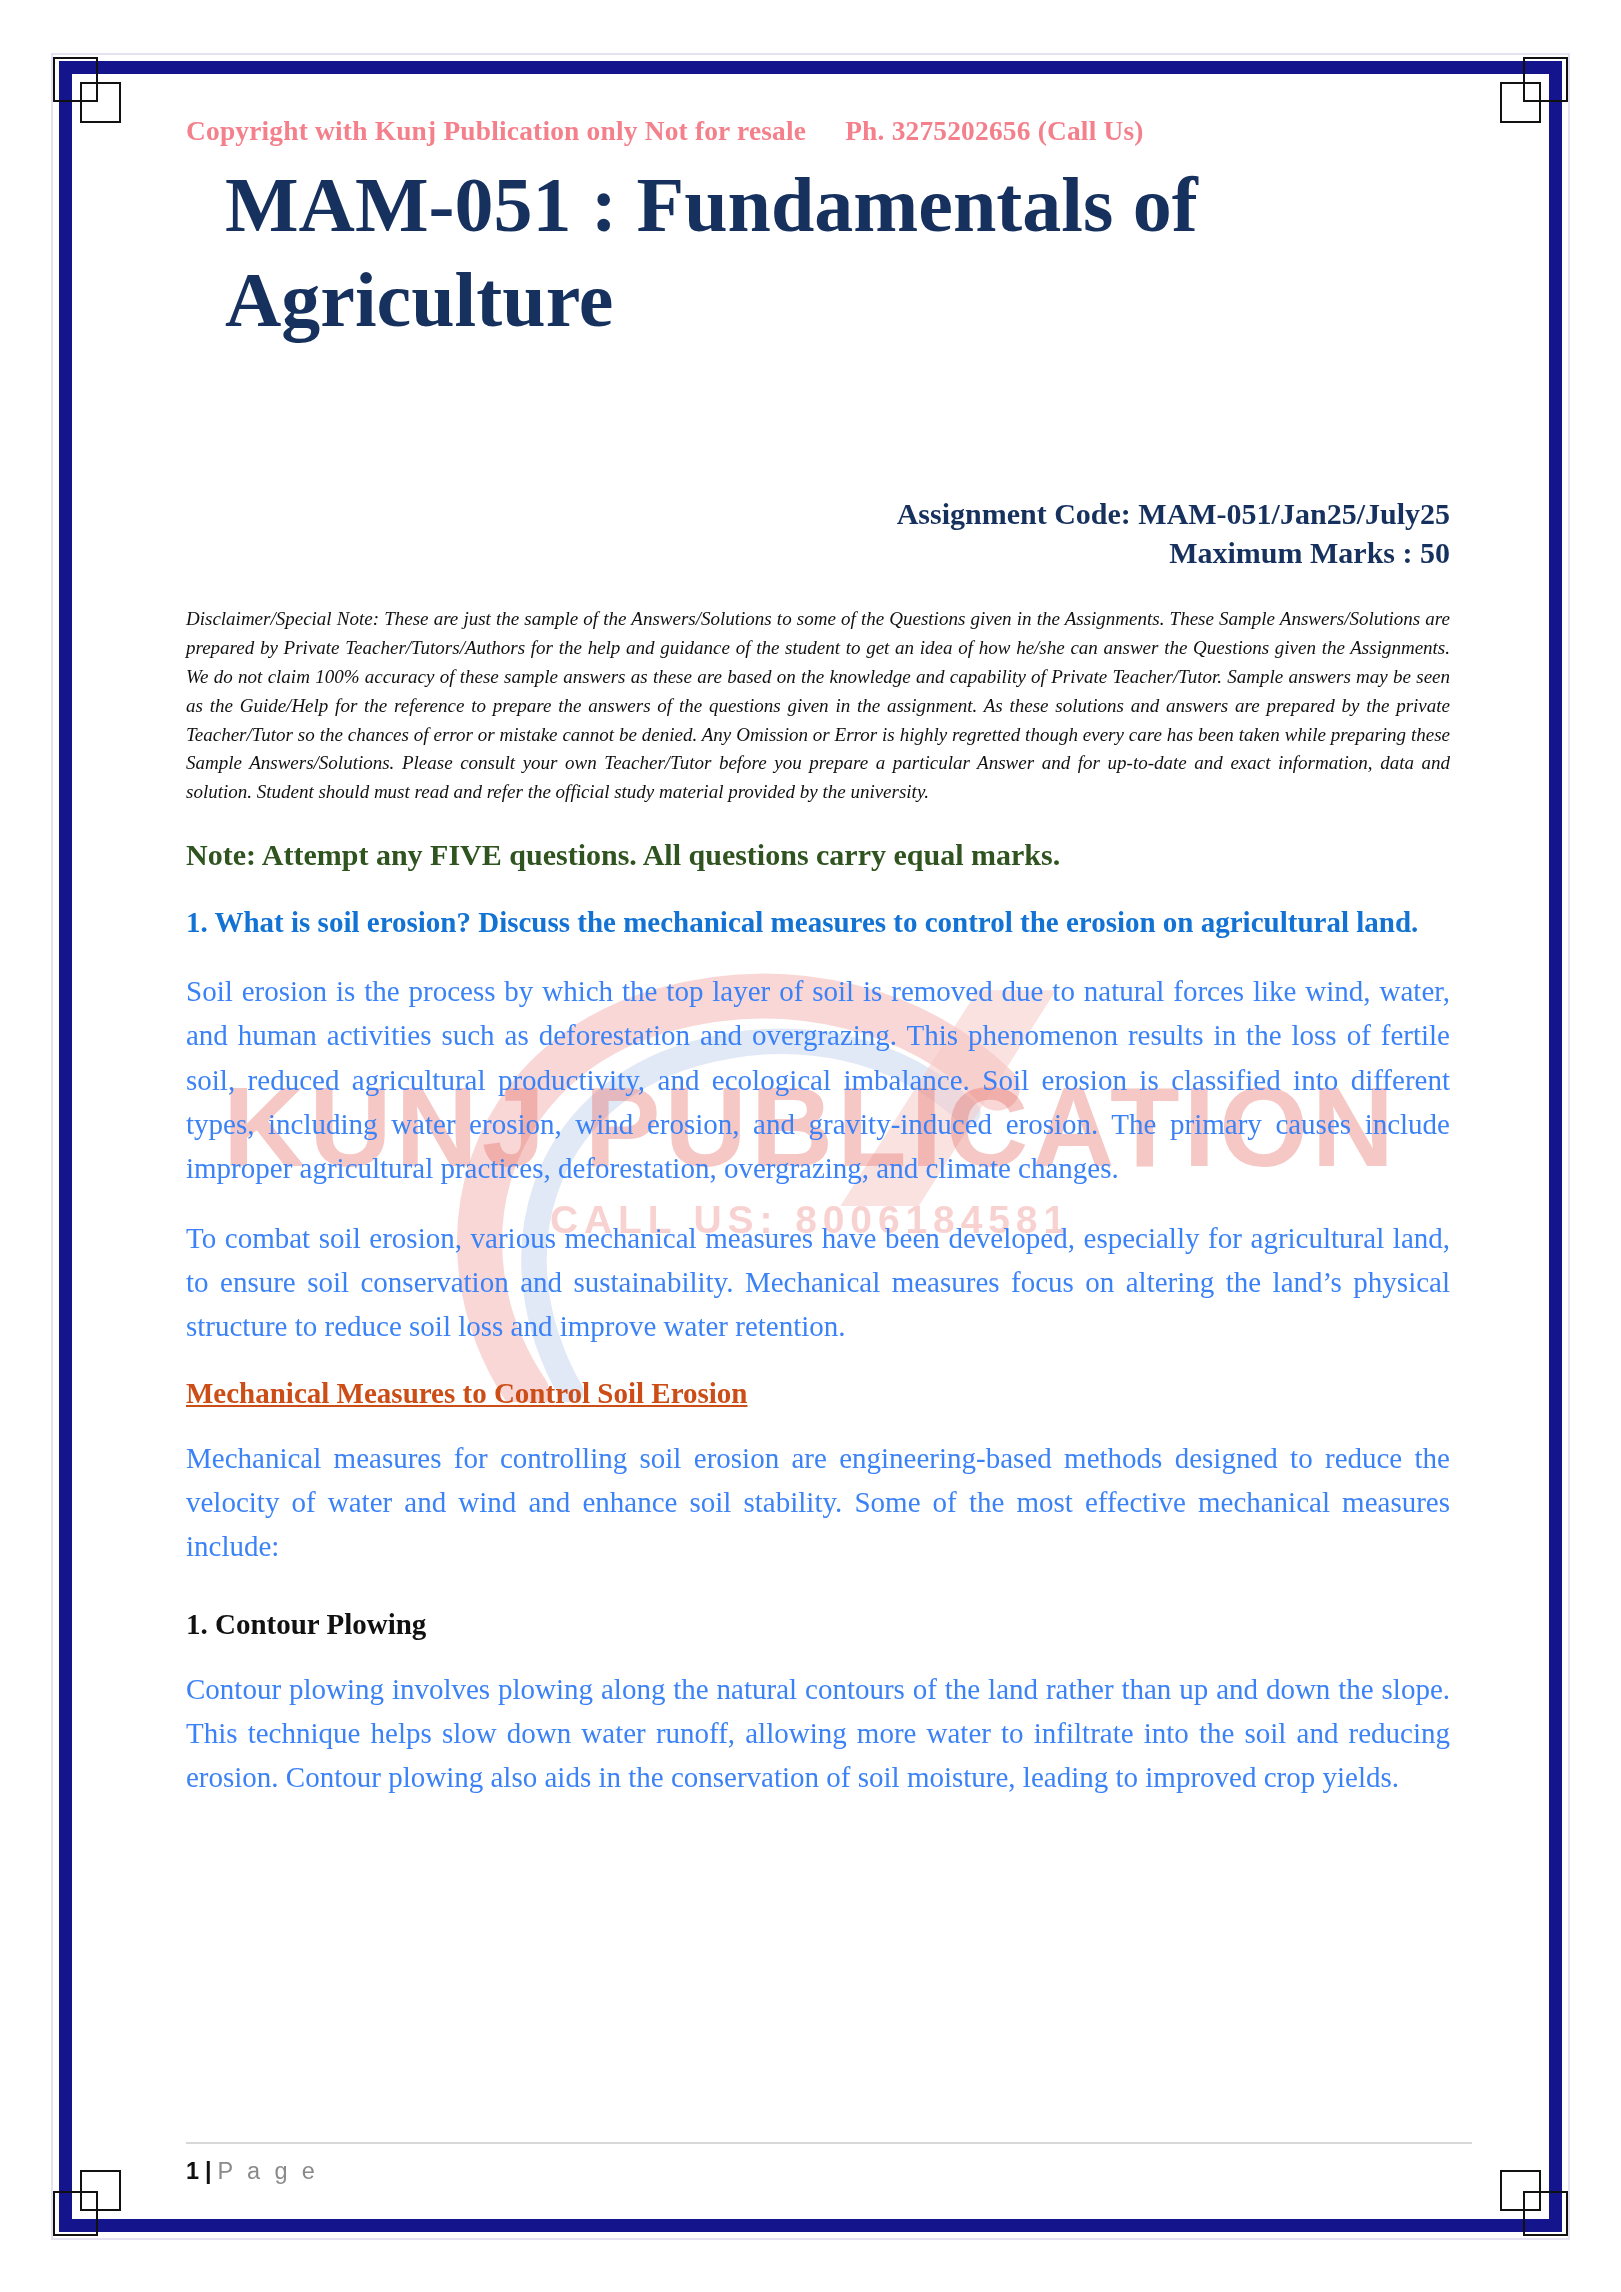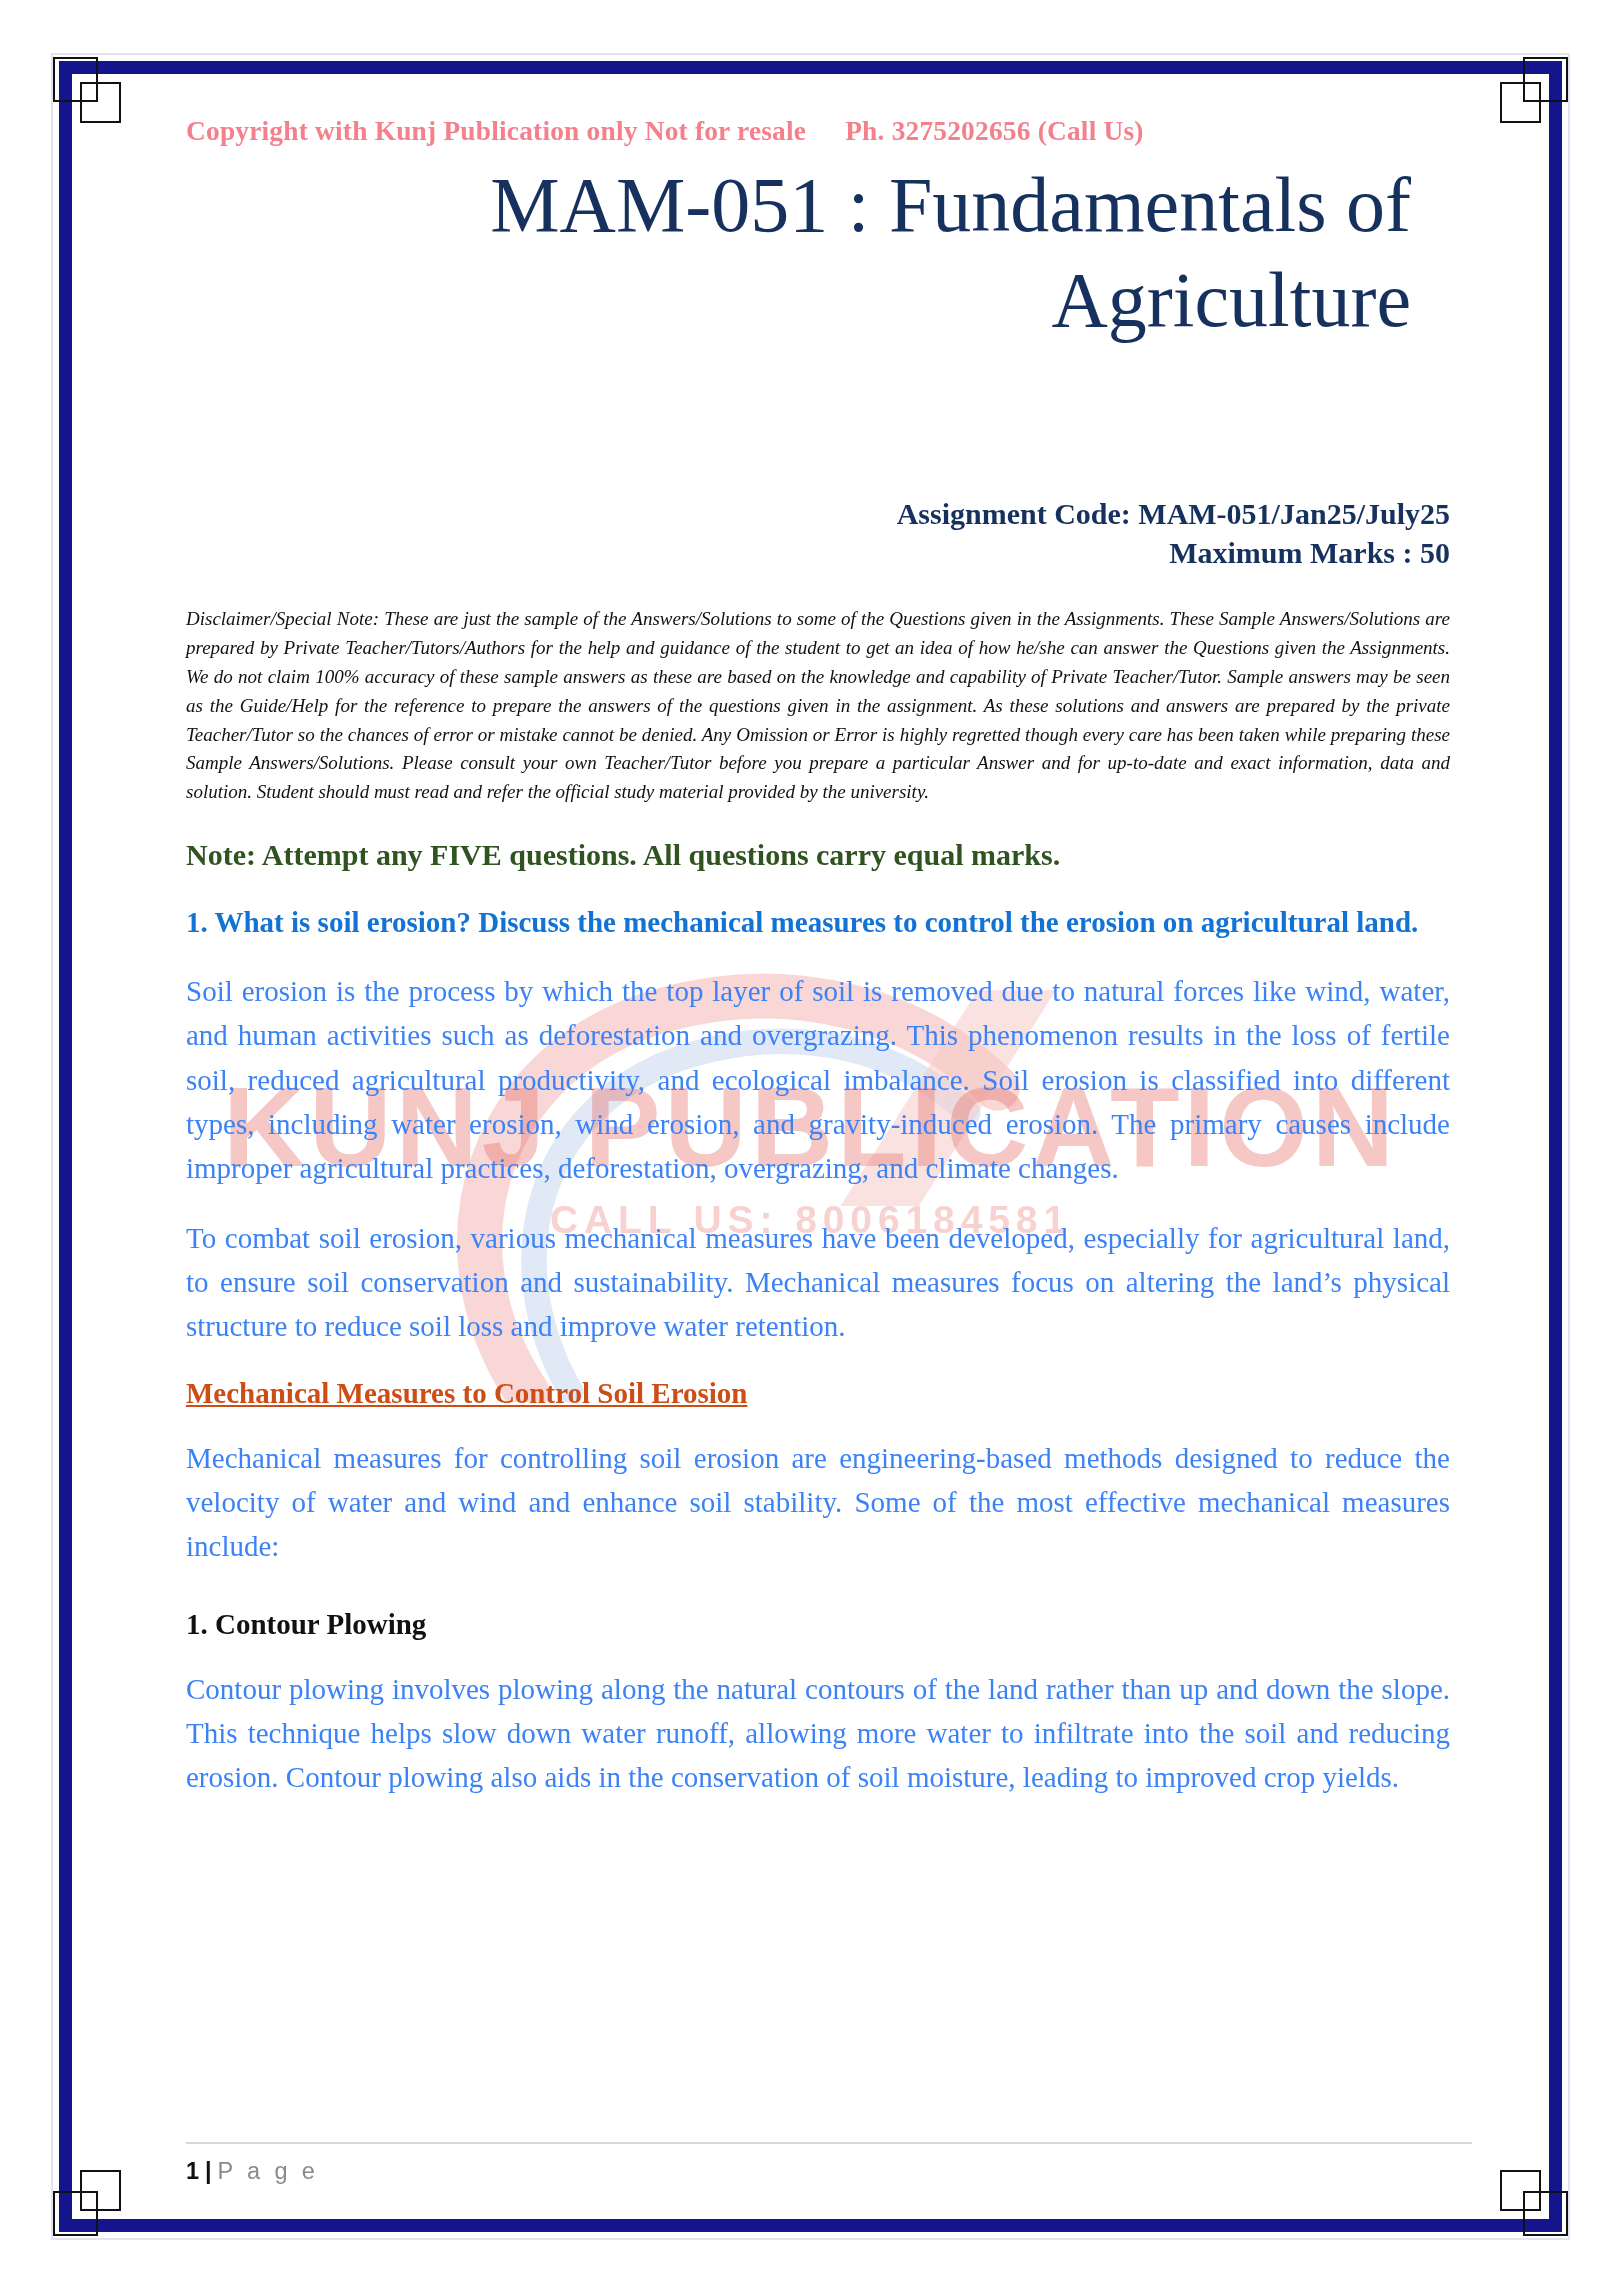--- a/index.html
+++ b/index.html
@@ -124,24 +124,24 @@
     font-weight: bold;
     font-size: 27.4px;
     letter-spacing: 0.2px;
     white-space: nowrap;
     margin-bottom: 9.8px;
   }
   .copyright-line .phone { margin-left: 39px; }
 
   .doc-title {
     color: #17315f;
-    font-weight: normal;
+    font-weight: bold;
     font-size: 78px;
     line-height: 1.22;
-    text-align: right;
+    text-align: left;
     margin: 9.8px 0 0 0;
     padding: 0 39px;
   }
 
   .code-block {
     margin-top: 147px;
     text-align: right;
     color: #17315f;
     font-weight: bold;
     font-size: 30px;

